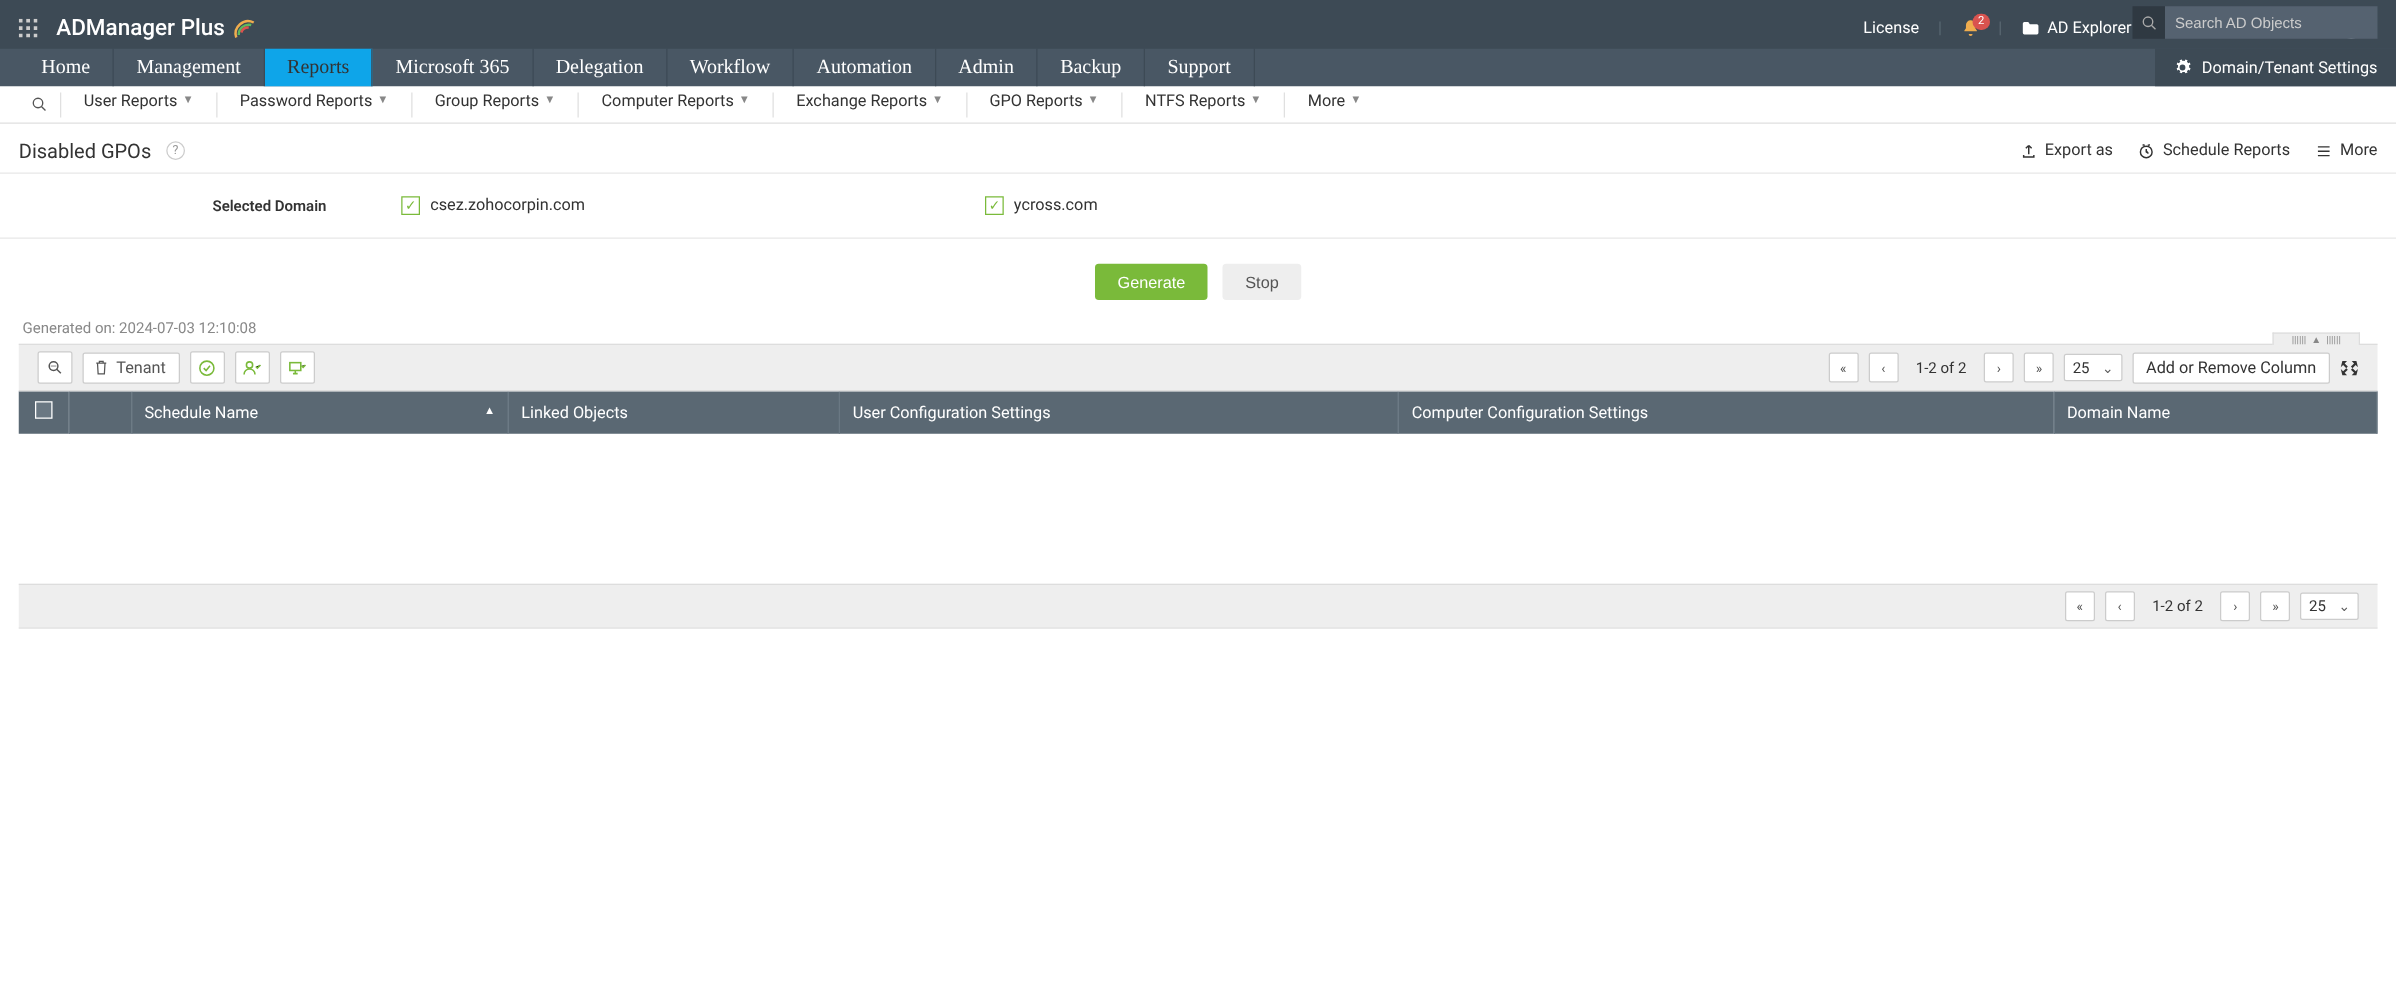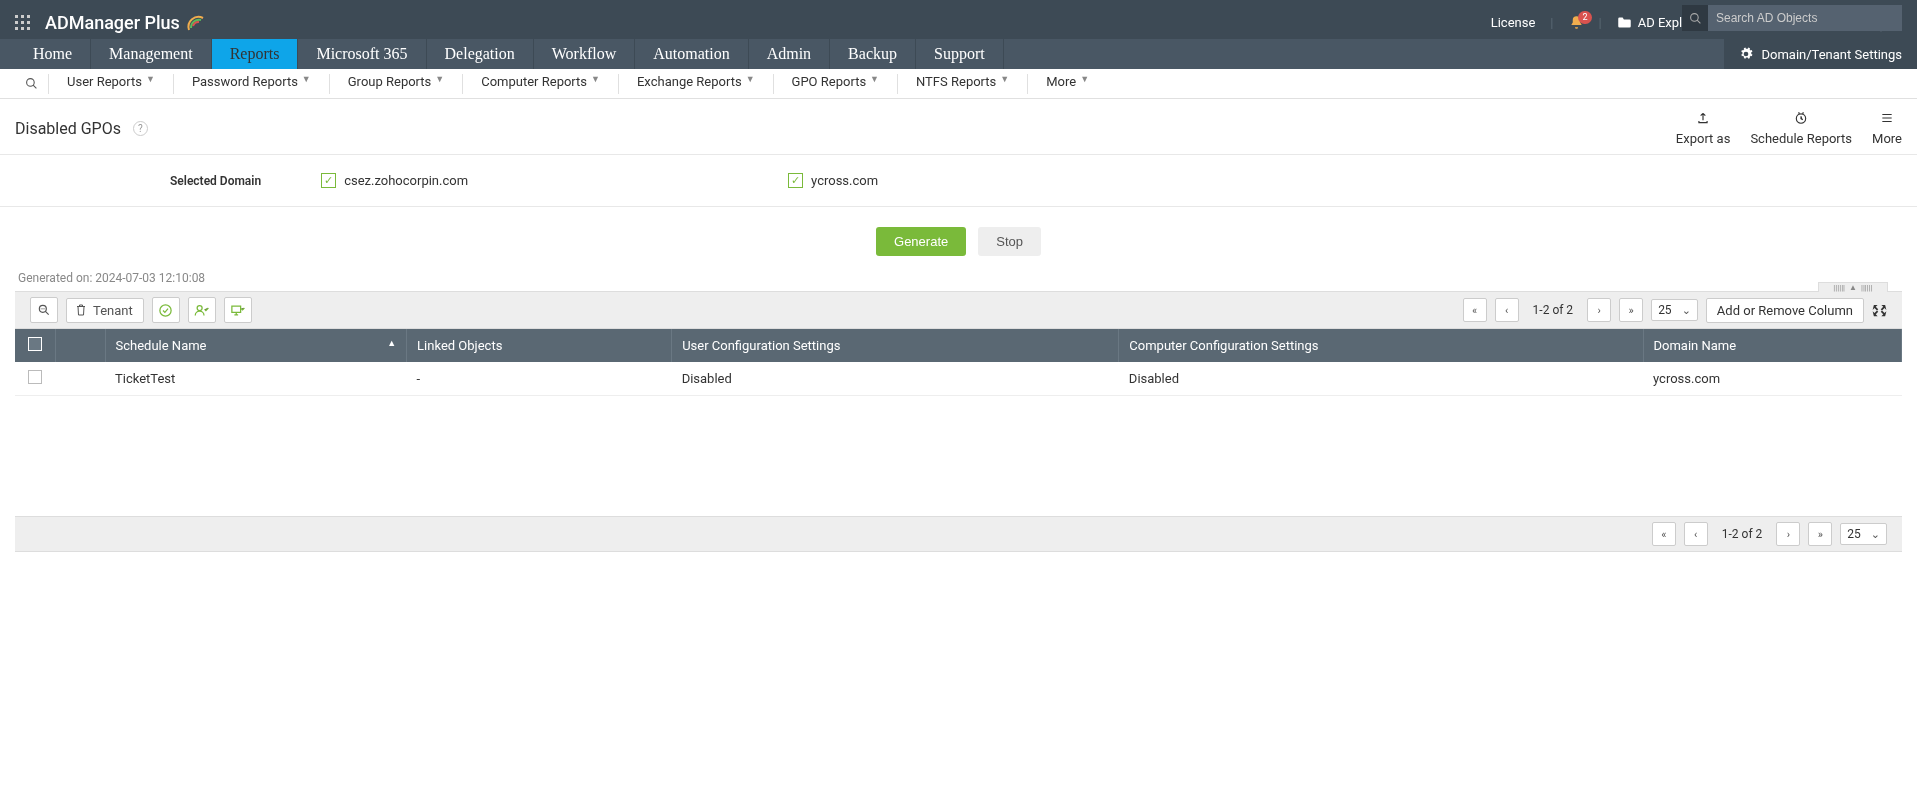--- a/index.html
+++ b/index.html
@@ -12,39 +12,39 @@
 .logo-arc { display: inline-block; width: 22px; height: 22px; }
 .topbar-right { display: flex; align-items: center; gap: 15px; }
 .top-link { color: #fff; font-size: 13px; cursor: pointer; padding-left: 48px; }
 .top-sep { color: #5a6873; }
 .bell-wrap { position: relative; cursor: pointer; }
 .bell-icon { color: #f0ad4e; font-size: 15px; }
 .badge { position: absolute; top: -4px; right: -8px; background: #d9534f; color: #fff; font-size: 9px; border-radius: 8px; padding: 1px 4px; line-height: 1.2; }
 .folder-link { display: flex; align-items: center; gap: 6px; color: #fff; cursor: pointer; }
 .user-icon { color: #ccc; font-size: 18px; cursor: pointer; display:flex; align-items:center; gap:3px;}
 .search-btn { background:#2f3942; width:26px; height:26px; display:flex; align-items:center; justify-content:center; color:#aaa; cursor:pointer; }
-.search-input { background:#556270; border:none; color:#fff; padding:0 8px; width:194px; font-size:12px; outline:none; height:26px;}
+.search-input { background:#556270; border:none; color:#fff; padding:0 8px; width:170px; font-size:12px; outline:none; height:26px;}
 .search-input::placeholder { color:#ccc; }
 
 .mainnav { background: #495764; height: 30px; display: flex; align-items: stretch; padding-left: 15px; }
 .mainnav-item { color: #fff; font-size: 16px; padding: 0 18px; display: flex; align-items: center; cursor: pointer; border-right: 1px solid #3d4a55; font-family: Liberation Serif, serif; }
 .mainnav-item.active { background: #0ea5e9; color: #333; }
 .mainnav-spacer { flex: 1; }
 .domain-settings { background: #3d4a55; color: #fff; padding: 0 15px; display: flex; align-items: center; gap: 8px; cursor: pointer; margin-right:0; }
 
 .subnav { border-bottom: 1px solid #e0e0e0; height: 30px; display: flex; align-items: center; padding: 0 15px; gap: 0; }
 .subnav-search { color: #555; font-size: 14px; padding: 0 10px; cursor: pointer; border-right:1px solid #e0e0e0; height:20px; display:flex; align-items:center;}
 .subnav-item { color: #333; font-size: 13px; padding: 0 18px; cursor: pointer; display: flex; align-items: flex-start; gap: 4px; border-right:1px solid #e0e0e0; height:20px;}
 .caret { font-size: 9px; color: #888; }
 
 .page-header { display: flex; align-items: center; padding: 12px 15px 8px; border-bottom: 1px solid #e8e8e8; }
 .page-title { font-size: 16px; color: #333; font-weight: 400; margin-right: 12px; }
 .help-icon { color: #999; border: 1px solid #ccc; border-radius: 50%; width: 15px; height: 15px; display: inline-flex; align-items: center; justify-content: center; font-size: 10px; cursor: pointer; }
 .header-actions { margin-left: auto; display: flex; gap: 20px; }
-.header-action { display: flex; align-items: center; gap: 6px; color: #333; cursor: pointer; font-size: 13px; flex-direction: column; }
+.header-action { display: flex; align-items: center; gap: 6px; color: #333; cursor: pointer; font-size: 13px; }
 
 .domain-row { display: flex; align-items: center; padding: 18px 15px 18px 170px; gap: 40px; border-bottom:1px solid #e8e8e8;}
 .domain-label { font-size: 12px; color: #333; font-weight: 600; margin-right: 20px; }
 .domain-check { display: flex; align-items: center; gap: 8px; margin-right: 280px; }
 .chk { width: 15px; height: 15px; border: 1px solid #7aba3a; display: inline-flex; align-items: center; justify-content: center; color: #7aba3a; font-size: 11px; cursor: pointer; background:#fff;}
 
 .gen-row { display: flex; justify-content: center; gap: 12px; padding: 20px 0 15px; }
 .btn-generate { background: #7aba3a; color: #fff; border: none; padding: 7px 18px; border-radius: 3px; font-size: 13px; cursor: pointer; }
 .btn-stop { background: #eee; color: #555; border: none; padding: 7px 18px; border-radius: 3px; font-size: 13px; cursor: pointer; }
 
@@ -320,29 +320,20 @@
       <th class="chkcol"><span class="hdrchk"></span></th>
       <th class="blankcol"></th>
       <th><span>Schedule Name</span><span class="sort-ind">▲</span></th>
       <th>Linked Objects</th>
       <th>User Configuration Settings</th>
       <th>Computer Configuration Settings</th>
       <th>Domain Name</th>
     </tr>
   </thead>
   <tbody>
-    <tr>
-      <td style="text-align:center"><span class="rowchk"></span></td>
-      <td></td>
-      <td>TicketTest</td>
-      <td>-</td>
-      <td>Disabled</td>
-      <td>Disabled</td>
-      <td>ycross.com</td>
-    </tr>
   </tbody>
 </table>
 
 <div class="bottom-bar">
   <span class="pager-btn">«</span>
   <span class="pager-btn">‹</span>
   <span class="pager-info">1-2 of 2</span>
   <span class="pager-btn">›</span>
   <span class="pager-btn">»</span>
   <span class="pagesize">

